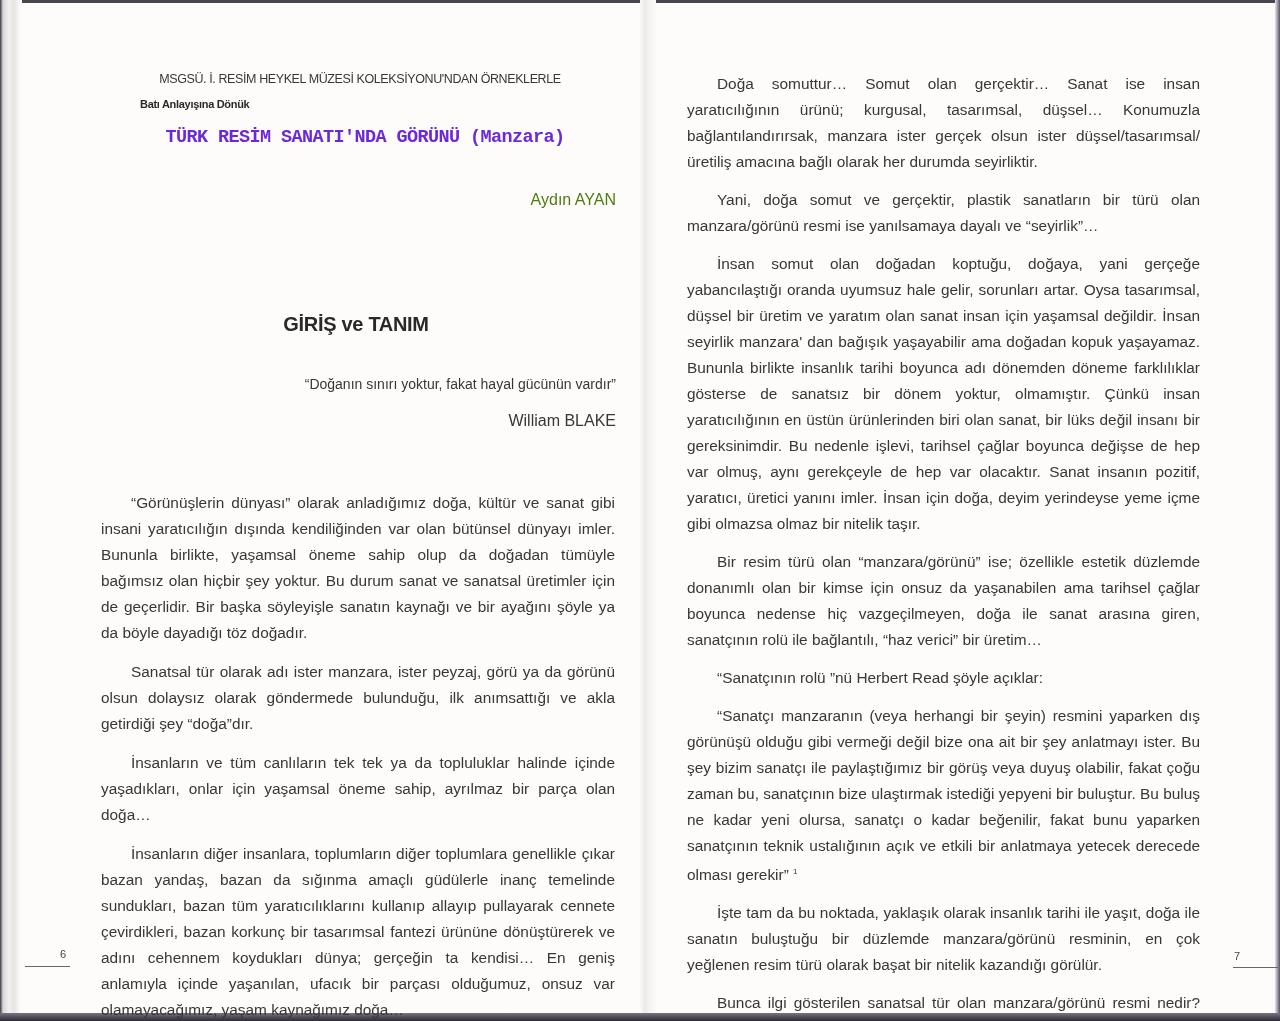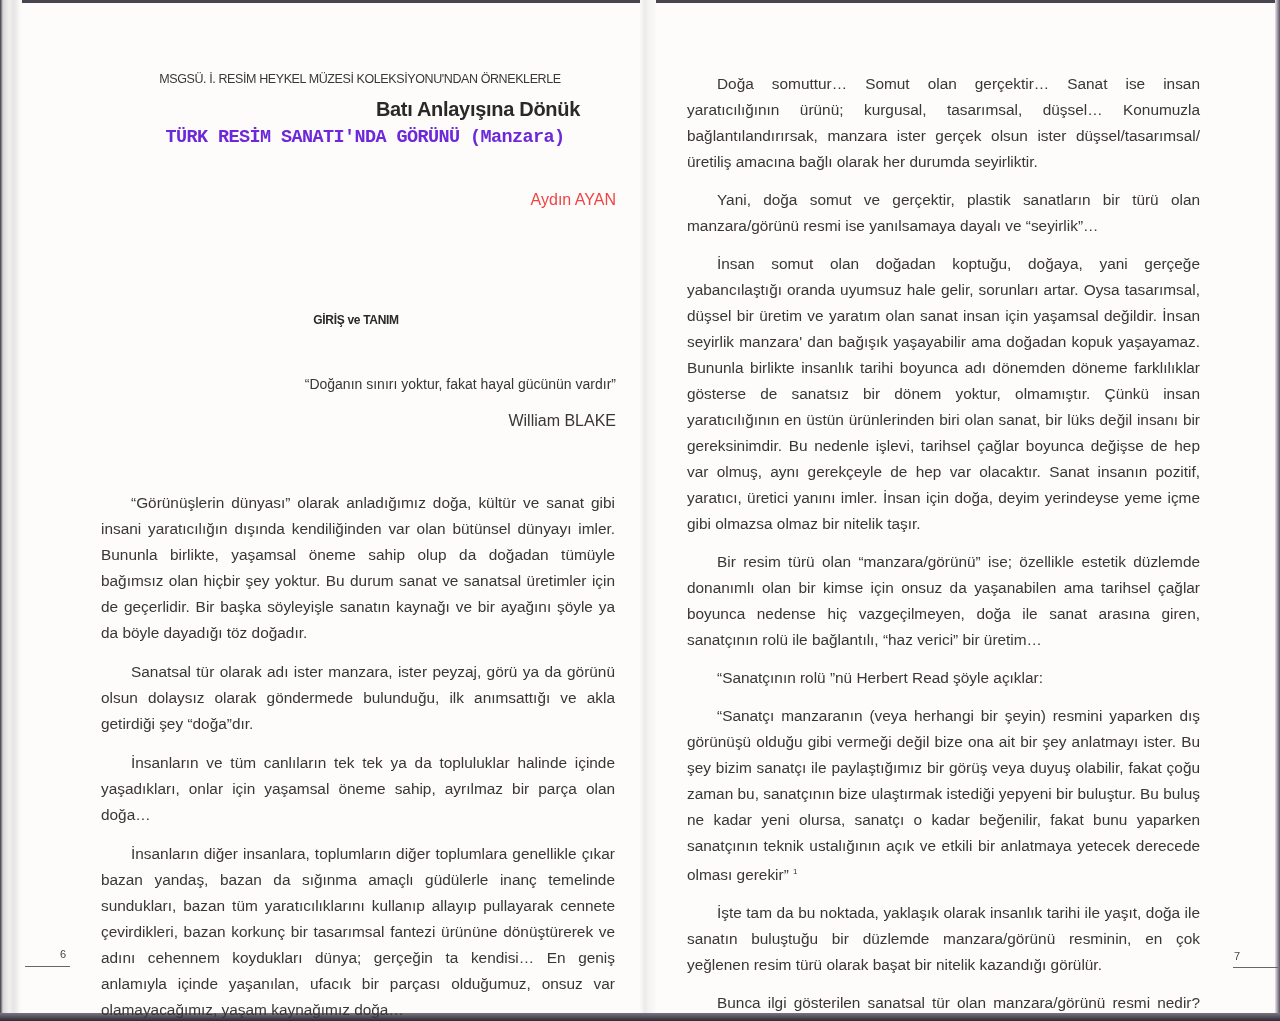--- a/index.html
+++ b/index.html
@@ -39,35 +39,35 @@
     background: #4a4450;
   }
 
   .series {
     position: absolute; left: 145px; top: 72px; width: 430px;
     text-align: center; font-size: 12.5px; color: #3a3638; letter-spacing: -0.4px;
     font-family: "Liberation Sans", sans-serif;
   }
   .title1 {
     position: absolute; left: 140px; top: 98px; width: 440px;
-    text-align: right; font-size: 20px; font-weight: bold; color: #2b2828;
+    text-align: left; font-size: 11px; font-weight: bold; color: #2b2828;
     font-family: "Liberation Sans", sans-serif; letter-spacing: -0.3px;
   }
   .title2 {
     position: absolute; left: 120px; top: 127px; width: 490px;
     text-align: center; font-size: 18.5px; font-weight: bold; color: #6d28d9;
     font-family: Liberation Mono, monospace; letter-spacing: -0.6px;
   }
   .author {
     position: absolute; right: 664px; top: 191px;
-    font-size: 16px; color: #ef4444; font-family: "Liberation Sans", sans-serif;
+    font-size: 16px; color: #4d7c0f; font-family: "Liberation Sans", sans-serif;
   }
   .section {
     position: absolute; left: 276px; top: 313px; width: 160px;
-    text-align: center; font-size: 12px; font-weight: bold; color: #2b2828;
+    text-align: center; font-size: 20px; font-weight: bold; color: #2b2828;
     font-family: "Liberation Sans", sans-serif; letter-spacing: -0.3px;
   }
   .epigraph {
     position: absolute; right: 664px; top: 376px;
     font-size: 14px; color: #3a3637; font-family: "Liberation Sans", sans-serif;
   }
   .epi-author {
     position: absolute; right: 664px; top: 412px;
     font-size: 16px; color: #3a3637; font-family: "Liberation Sans", sans-serif;
   }

